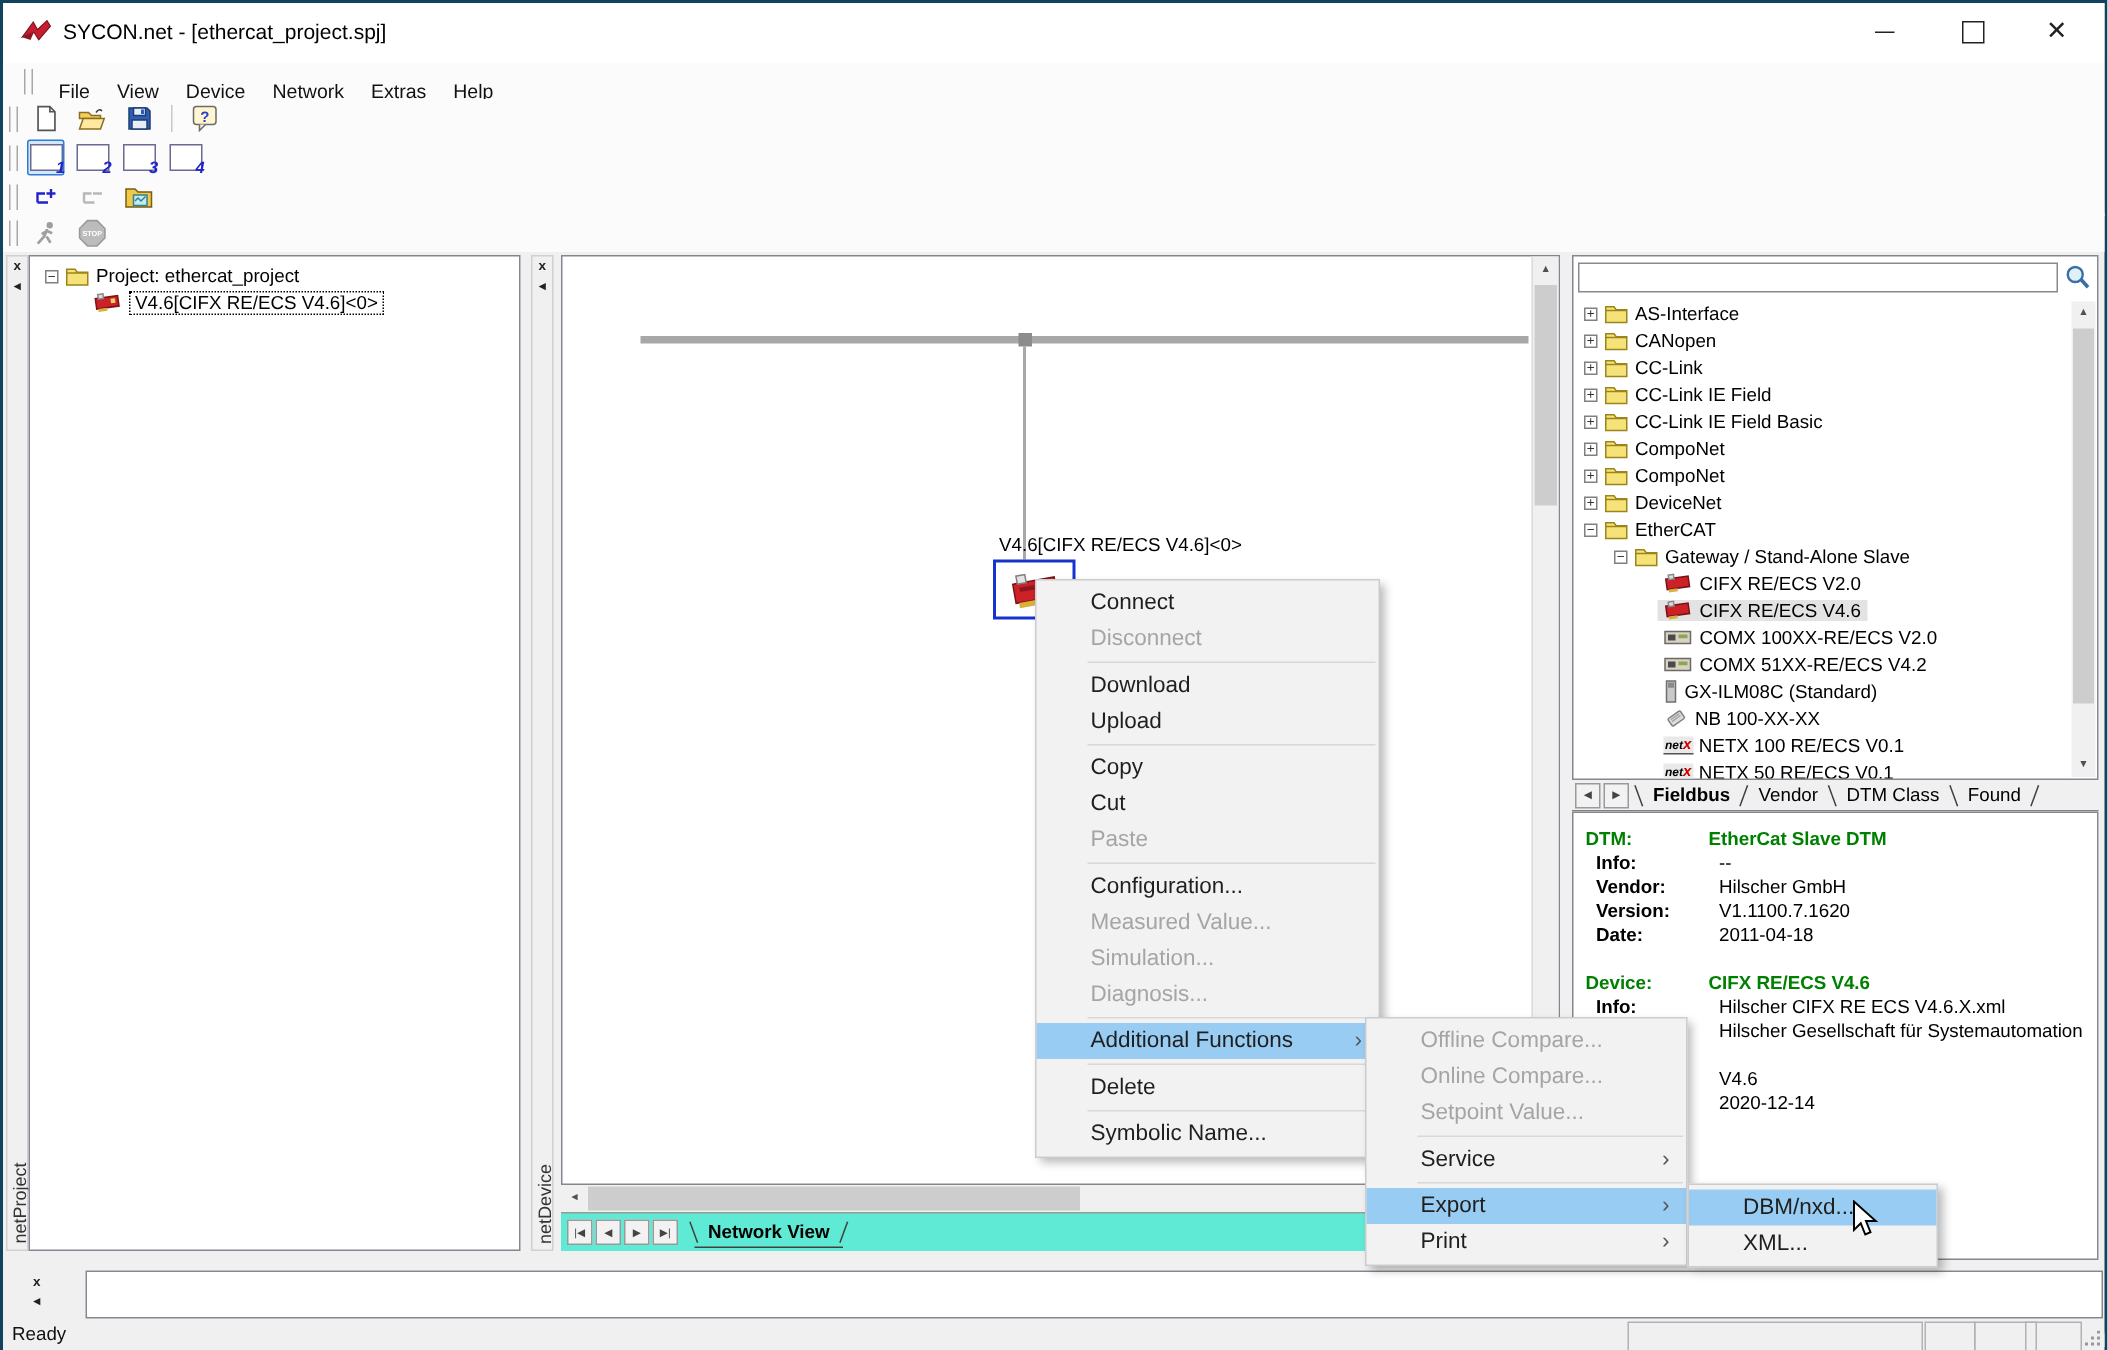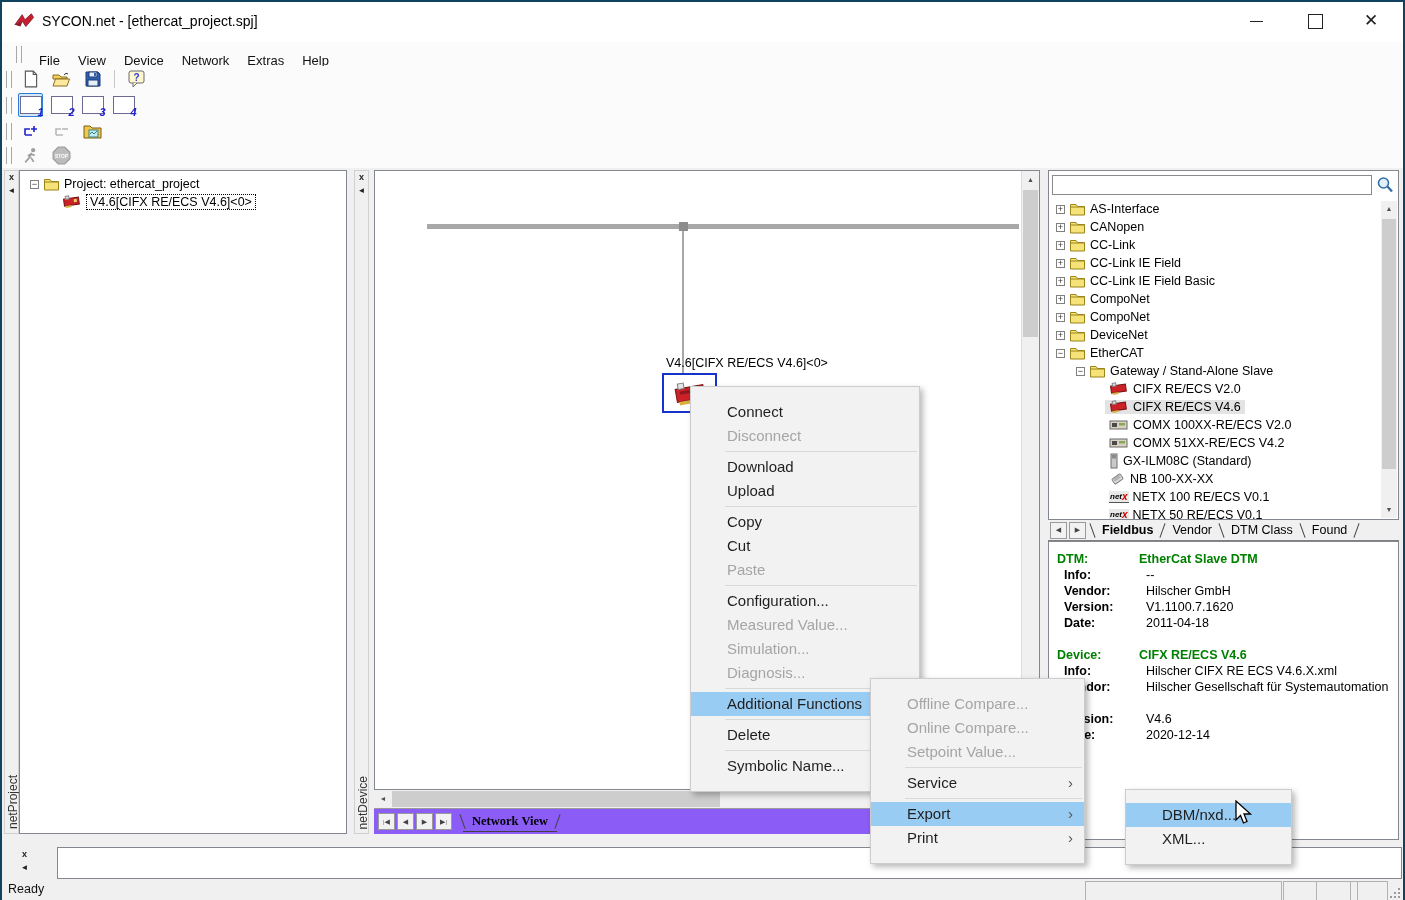--- a/index.html
+++ b/index.html
@@ -60,21 +60,21 @@
 
   
   .irow{height:16px;display:flex;white-space:nowrap;font-size:12.5px;}
   .irow .lb{font-weight:bold;width:74px;flex:none;padding-left:8px;}
   .irow.sub .lb{padding-left:15px;}
   .irow .vl{padding-left:8px;}
   .irow.g .lb,.irow.g .vl{color:#008000;font-weight:bold;}
 
   
   .menu{position:absolute;background:#f2f2f2;border:1px solid #cccccc;box-shadow:3px 3px 6px rgba(0,0,0,.28);
-        padding:13px 0;box-sizing:border-box;}
+        padding:3px 0;box-sizing:border-box;}
   .mi{height:24px;line-height:24px;padding-left:36px;padding-right:14px;font-size:15px;color:#1f1f1f;position:relative;}
   .mi.dis{color:#a5a5a5;}
   .mi.hl{background:#99ccf3;}
   .mi .arr{position:absolute;right:11px;top:0;font-size:15px;color:#555;}
   .msep{height:1px;background:#d8d8d8;margin:3px 2px 3px 34px;}
 
   
   .caption{font-size:12.5px;color:#000;white-space:nowrap;}
 
   .statusbox{border:1px solid #b2b2b2;height:16px;font-size:12px;color:#b91c1c;padding:18px 5px;box-sizing:content-box;}
@@ -256,21 +256,21 @@
       <div class="thumb" style="position:absolute;top:19px;left:1px;width:15px;height:147px;"></div>
       <div class="arrow" style="position:absolute;bottom:0;width:100%;height:17px;line-height:17px;">▼</div>
     </div>
   </div>
 
   <div class="abs sb" style="left:372px;top:788px;width:666px;height:18px;">
     <div class="arrow" style="position:absolute;left:2px;top:0;width:14px;height:18px;line-height:18px;font-size:7px;color:#505050;text-align:center;">◄</div>
     <div class="thumb" style="position:absolute;left:18px;top:1px;width:328px;height:16px;"></div>
   </div>
 
-  <div class="abs" style="left:372px;top:806px;width:666px;height:26px;border-top:1px solid #9a9a9a;background:#8b5cf6;display:flex;align-items:center;padding-left:4px;box-sizing:border-box;font-family:Liberation Serif, serif;">
+  <div class="abs" style="left:372px;top:806px;width:666px;height:26px;border-top:1px solid #9a9a9a;background:#5eead4;display:flex;align-items:center;padding-left:4px;box-sizing:border-box;">
     <span class="tabnavbtn">|◀</span>
     <span class="tabnavbtn">◀</span>
     <span class="tabnavbtn">▶</span>
     <span class="tabnavbtn">▶|</span>
     <span class="tabrow" style="margin-left:8px;">
       <i class="sl b"></i>
         <span class="tablbl" style="font-weight:bold;border-bottom:1px solid #404040;height:19px;line-height:19px;">Network View</span>
         <i class="sl f"></i>
     </span>
   </div>
@@ -578,21 +578,21 @@
     <div class="mi dis">Simulation...</div>
     <div class="mi dis">Diagnosis...</div>
     <div class="msep"></div>
     <div class="mi hl"><span>Additional Functions</span><span class="arr">›</span></div>
     <div class="msep"></div>
     <div class="mi">Delete</div>
     <div class="msep"></div>
     <div class="mi">Symbolic Name...</div>
   </div>
 
-  <div class="menu" style="left:868px;top:676px;width:215px;z-index:51;">
+  <div class="menu" style="left:908px;top:676px;width:215px;z-index:51;">
     <div class="mi dis">Offline Compare...</div>
     <div class="mi dis">Online Compare...</div>
     <div class="mi dis">Setpoint Value...</div>
     <div class="msep"></div>
     <div class="mi"><span>Service</span><span class="arr">›</span></div>
     <div class="msep"></div>
     <div class="mi hl"><span>Export</span><span class="arr">›</span></div>
     <div class="mi"><span>Print</span><span class="arr">›</span></div>
   </div>
 

